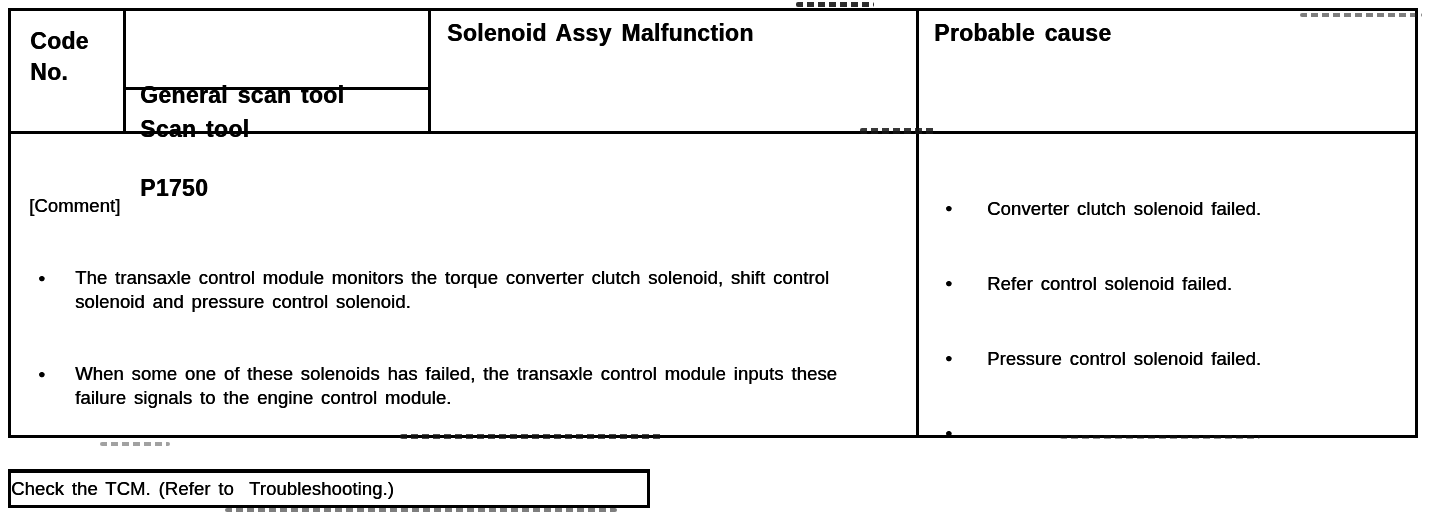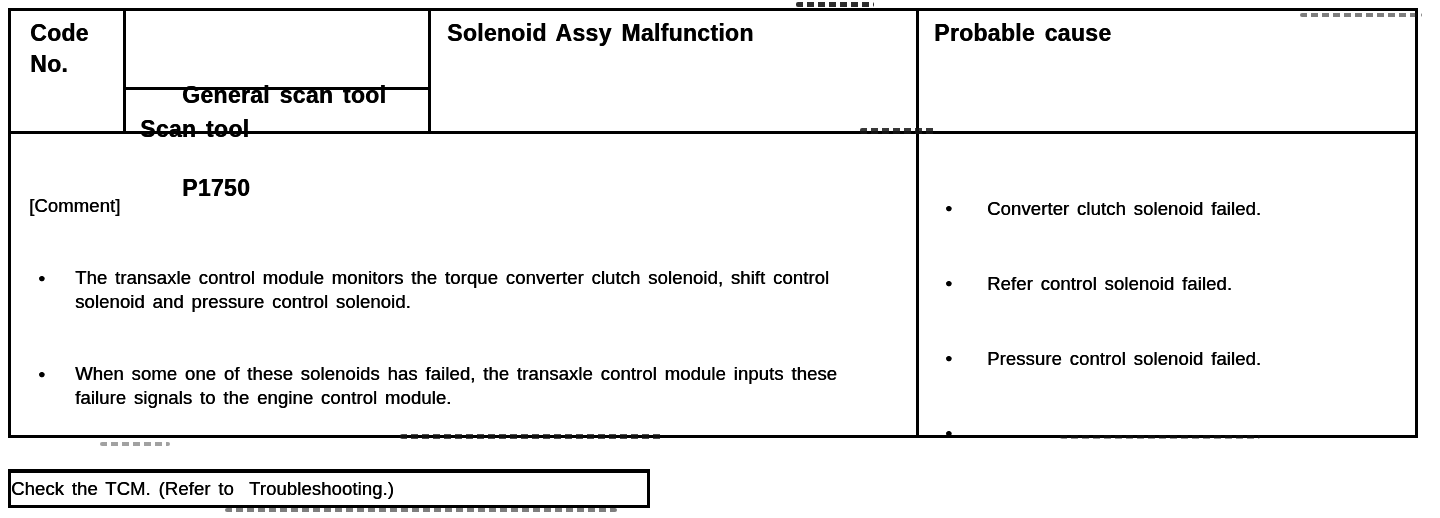--- a/index.html
+++ b/index.html
@@ -18,22 +18,22 @@
   .vline-2{left:417px;top:0;width:3px;height:120px;}
   .vline-3{left:905px;top:0;width:3px;height:424px;}
   .hline-sub{left:112px;top:76px;width:308px;height:3px;}
   .hline-header{left:0;top:120px;width:1404px;height:3px;}
   
   .hd{
     position:absolute;font-weight:bold;font-size:23px;line-height:31px;
     letter-spacing:.3px;word-spacing:3px;white-space:pre-wrap;
     text-shadow:.5px 0 0 #000;
   }
-  .hd-code{left:19px;top:7px;width:86px;}
-  .hd-gst{left:129px;top:7px;width:280px;margin-left:42px;}
+  .hd-code{left:19px;top:15px;width:86px;}
+  .hd-gst{left:129px;top:7px;width:280px;}
   .hd-scan{left:129px;top:103px;width:280px;}
   .hd-malf{left:436px;top:7px;width:460px;}
   .hd-cause{left:923px;top:7px;width:470px;}
   
   .bodytxt{
     font-size:18.5px;line-height:24px;letter-spacing:.1px;word-spacing:2.5px;
     text-shadow:.4px 0 0 #000;white-space:pre-wrap;
   }
   .comment-cell{position:absolute;left:18px;top:135px;width:842px;}
   .causes-cell{position:absolute;left:920px;top:135px;width:478px;line-height:25px;}

